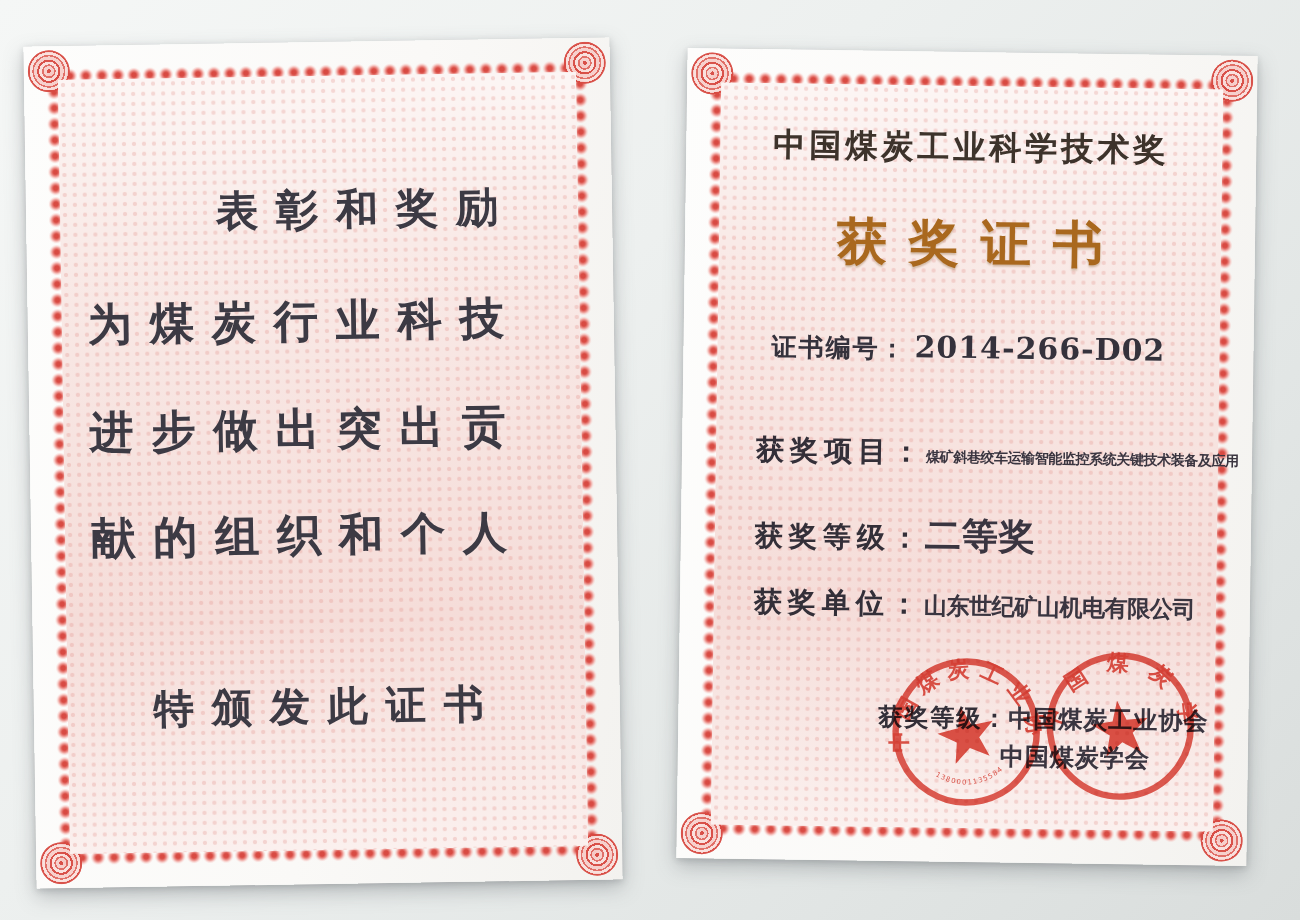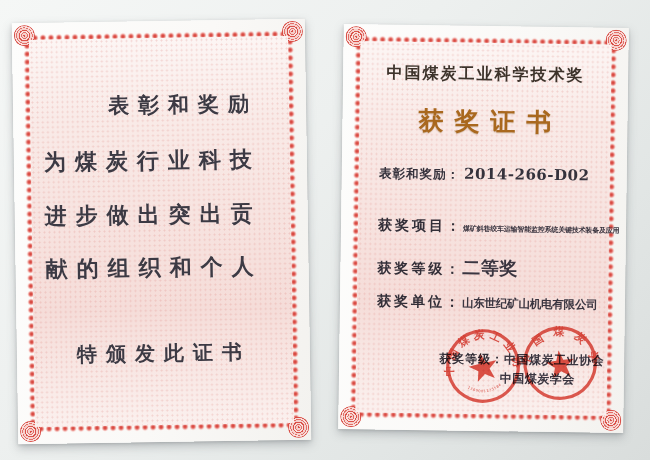--- a/index.html
+++ b/index.html
@@ -133,21 +133,21 @@
     <div class="corner c-tl"></div>
     <div class="corner c-tr"></div>
     <div class="corner c-bl"></div>
     <div class="corner c-br"></div>
     <div class="panel"></div>
 
     <div class="org-title">中国煤炭工业科学技术奖</div>
     <div class="cert-title">获奖证书</div>
 
     <div class="cert-no">
-      <span class="lbl">表彰和奖励：</span><span class="num">2014-266-D02</span>
+      <span class="lbl">证书编号：</span><span class="num">2014-266-D02</span>
     </div>
 
     <div class="field f0">
       <span class="flabel">获奖项目：</span>
       <span class="fvalue">煤矿斜巷绞车运输智能监控系统关键技术装备及应用</span>
     </div>
     <div class="field f1">
       <span class="flabel">获奖等级：</span>
       <span class="fvalue">二等奖</span>
     </div>

